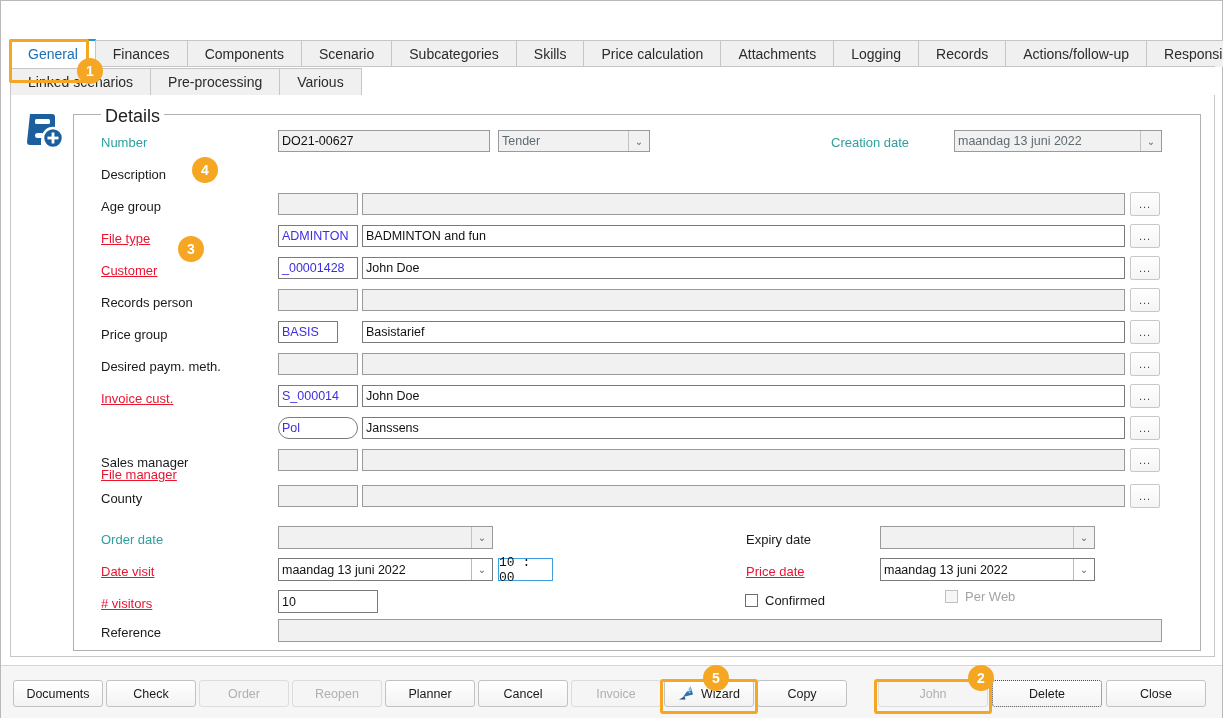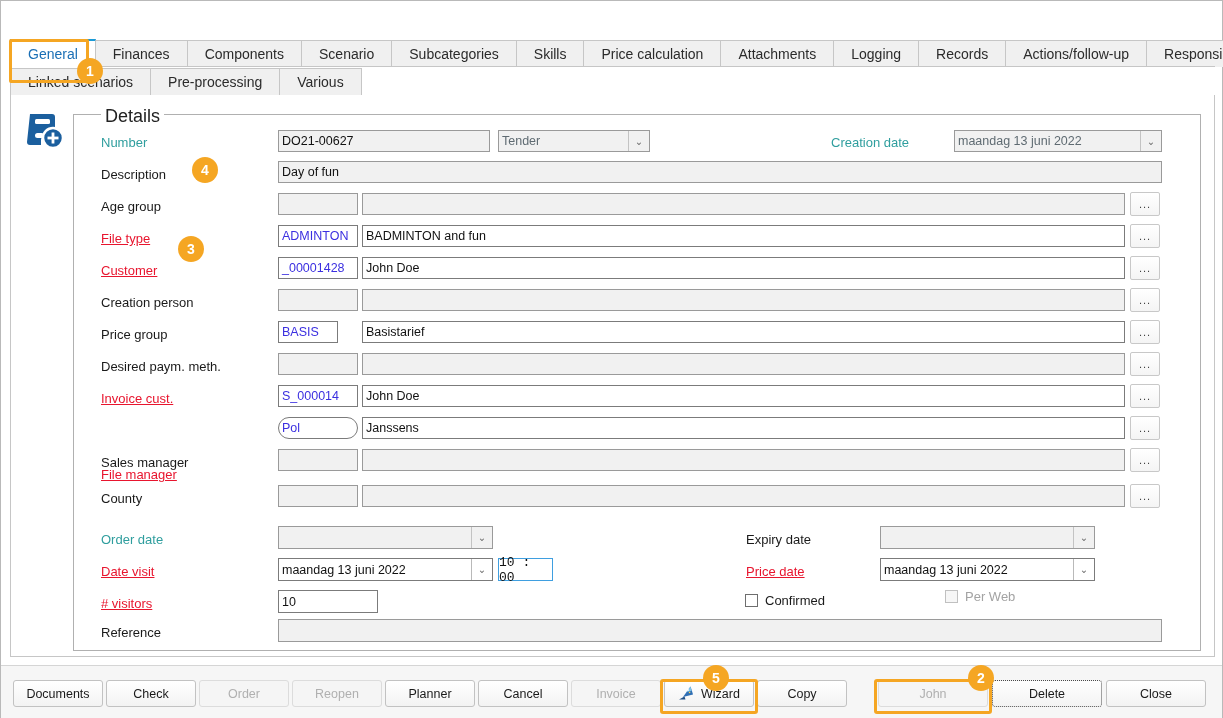--- a/index.html
+++ b/index.html
@@ -227,38 +227,37 @@
       <span>Tender</span>
       <span class="arrow">⌄</span>
     </div>
     <div class="lbl teal" style="left:830px; top:134px;">Creation date</div>
     <div class="combo" style="left:953px; top:129px; width:208px; height:22px;">
       <span>maandag 13 juni 2022</span>
       <span class="arrow">⌄</span>
     </div>
 
     <div class="lbl" style="left:100px; top:166px;">Description</div>
-    <div class="fld gray" style="left:277px; top:160px; width:884px; height:22px;">Day of fun</div>
 
     <div class="lbl" style="left:100px; top:198px;">Age group</div>
     <div class="fld gray" style="left:277px; top:192px; width:80px; height:22px;"></div>
     <div class="fld gray" style="left:361px; top:192px; width:763px; height:22px;"></div>
     <div class="dots" style="left:1129px; top:191px;">...</div>
 
     <div class="lbl req" style="left:100px; top:230px;">File type</div>
     <div class="fld code" style="left:277px; top:224px; width:80px; height:22px;">ADMINTON</div>
     <div class="fld" style="left:361px; top:224px; width:763px; height:22px;">BADMINTON and fun</div>
     <div class="dots" style="left:1129px; top:223px;">...</div>
 
     <div class="lbl req" style="left:100px; top:262px;">Customer</div>
     <div class="fld code" style="left:277px; top:256px; width:80px; height:22px;">_00001428</div>
     <div class="fld" style="left:361px; top:256px; width:763px; height:22px;">John Doe</div>
     <div class="dots" style="left:1129px; top:255px;">...</div>
 
-    <div class="lbl" style="left:100px; top:294px;">Creation person</div>
+    <div class="lbl" style="left:100px; top:294px;">Records person</div>
     <div class="fld gray" style="left:277px; top:288px; width:80px; height:22px;"></div>
     <div class="fld gray" style="left:361px; top:288px; width:763px; height:22px;"></div>
     <div class="dots" style="left:1129px; top:287px;">...</div>
 
     <div class="lbl" style="left:100px; top:326px;">Price group</div>
     <div class="fld code" style="left:277px; top:320px; width:60px; height:22px;text-align:center;">BASIS</div>
     <div class="fld" style="left:361px; top:320px; width:763px; height:22px;">Basistarief</div>
     <div class="dots" style="left:1129px; top:319px;">...</div>
 
     <div class="lbl" style="left:100px; top:358px;">Desired paym. meth.</div>

